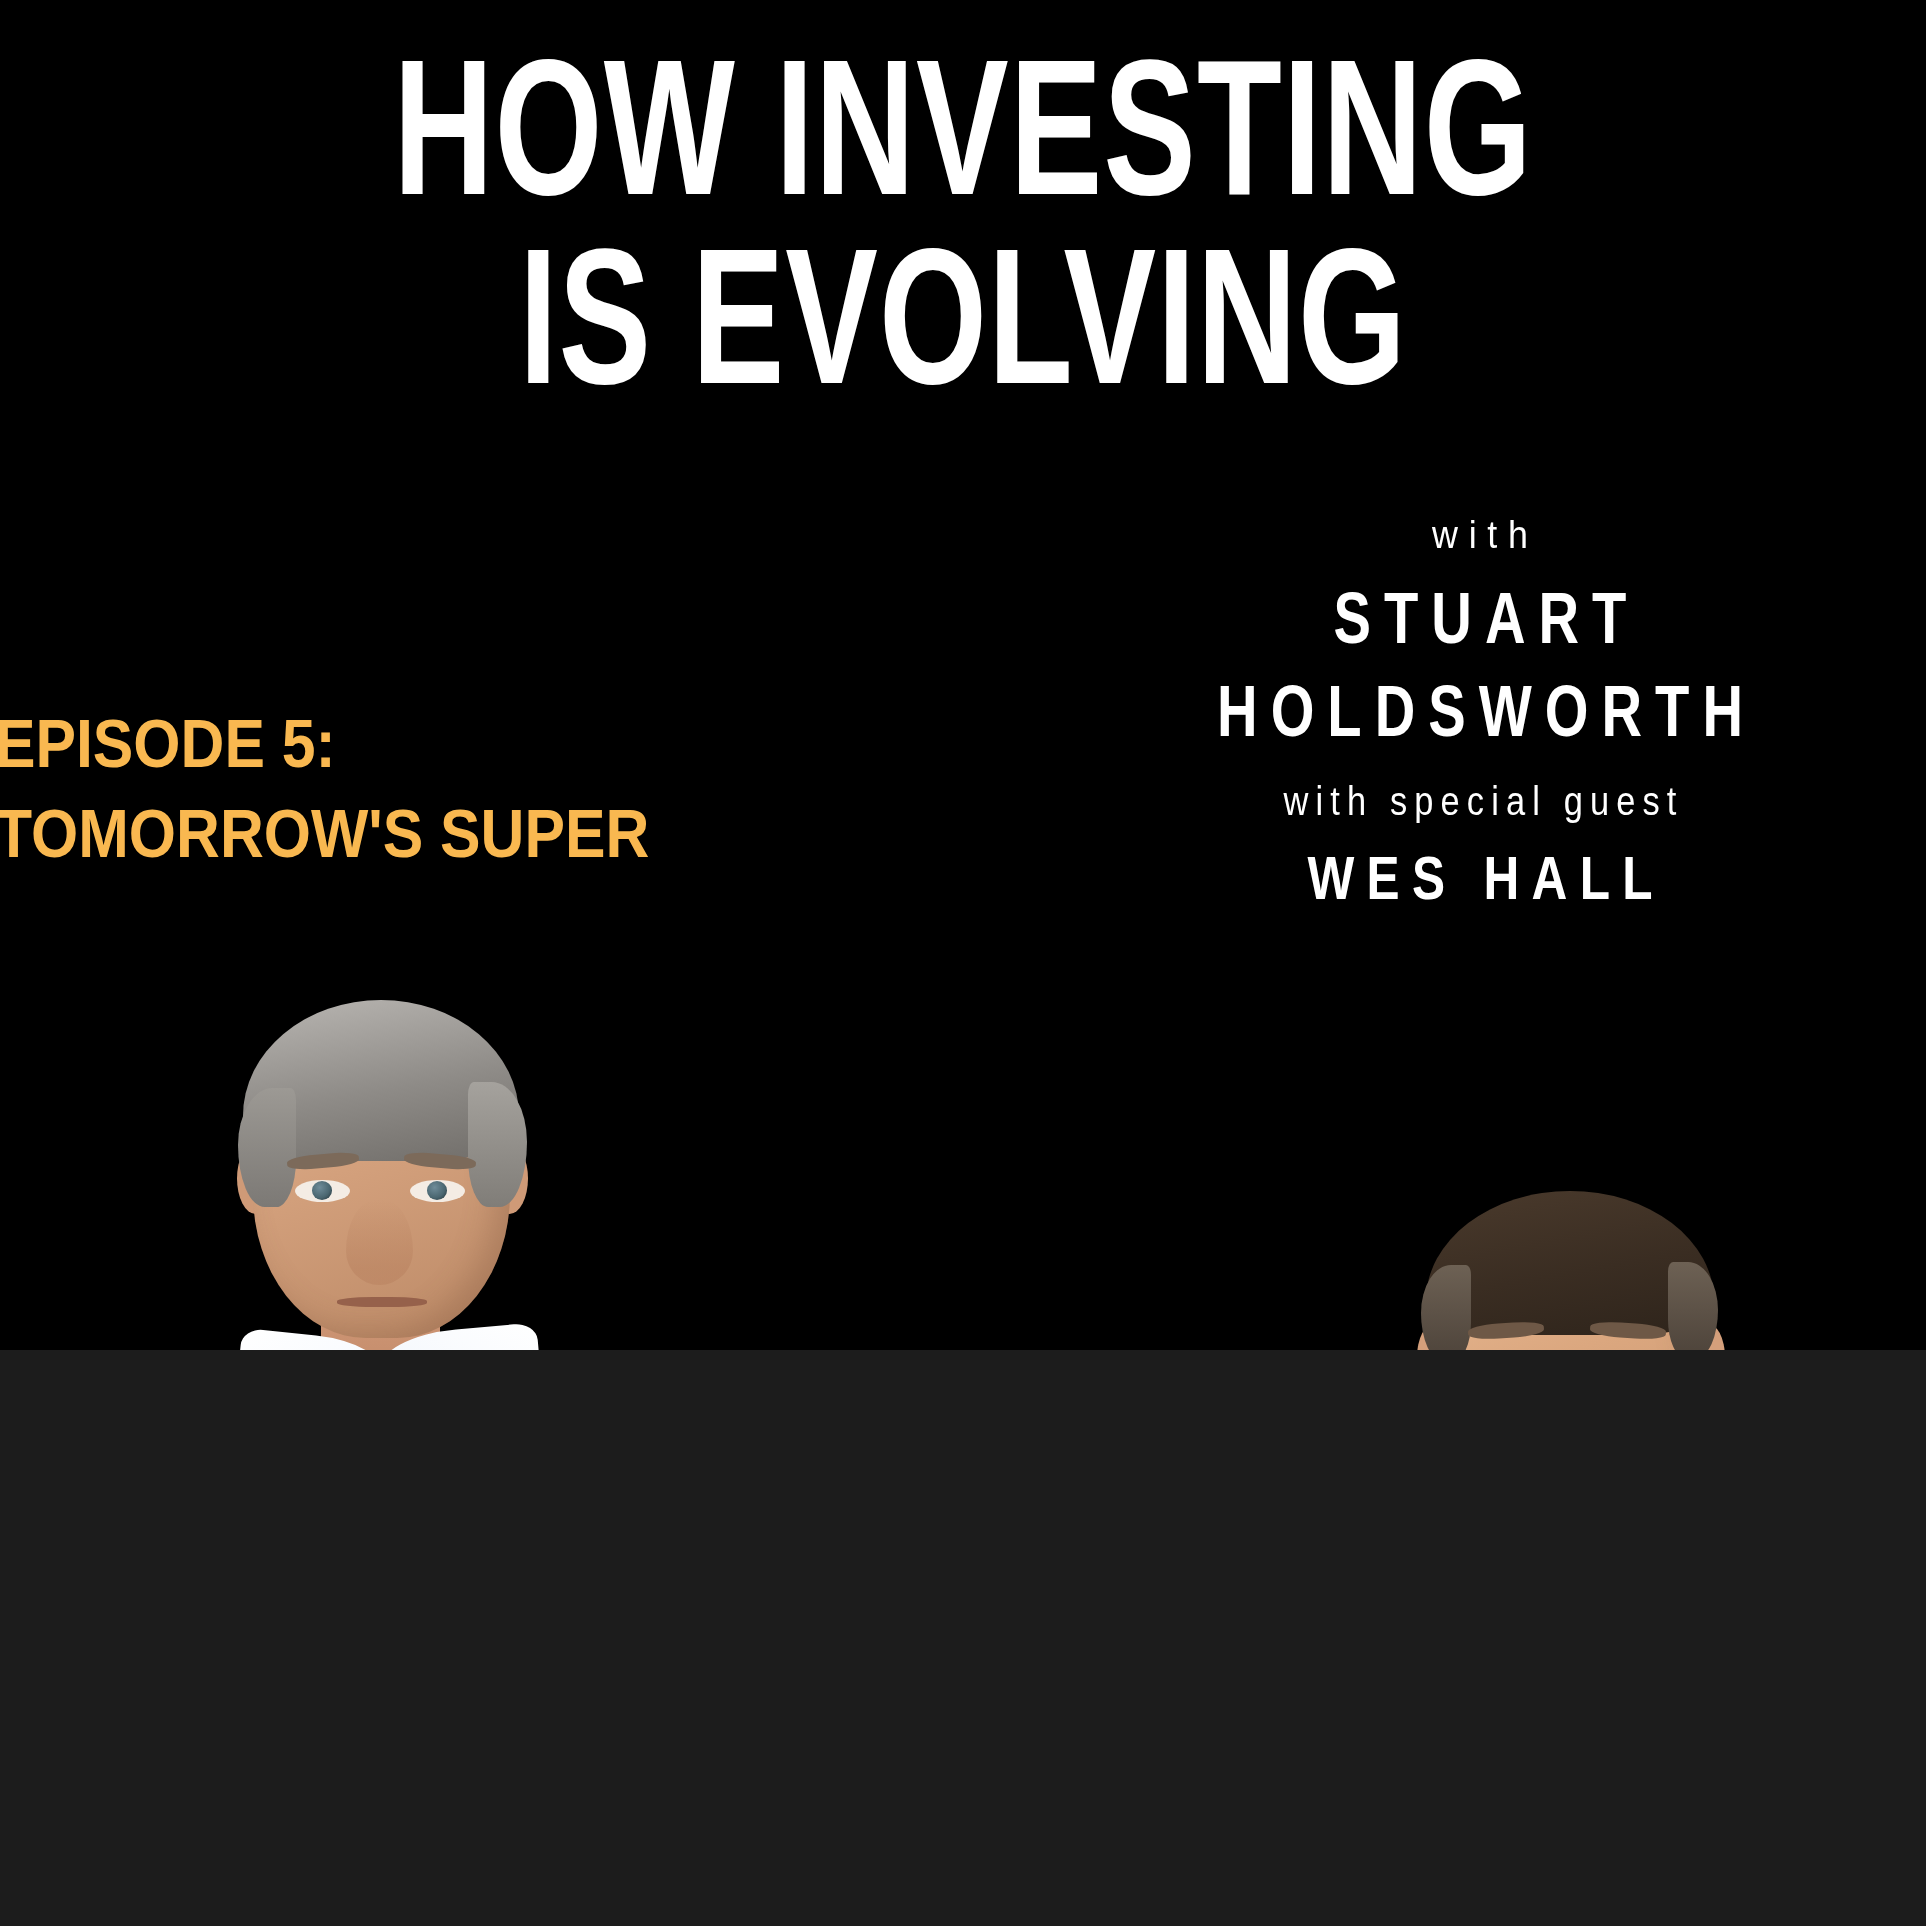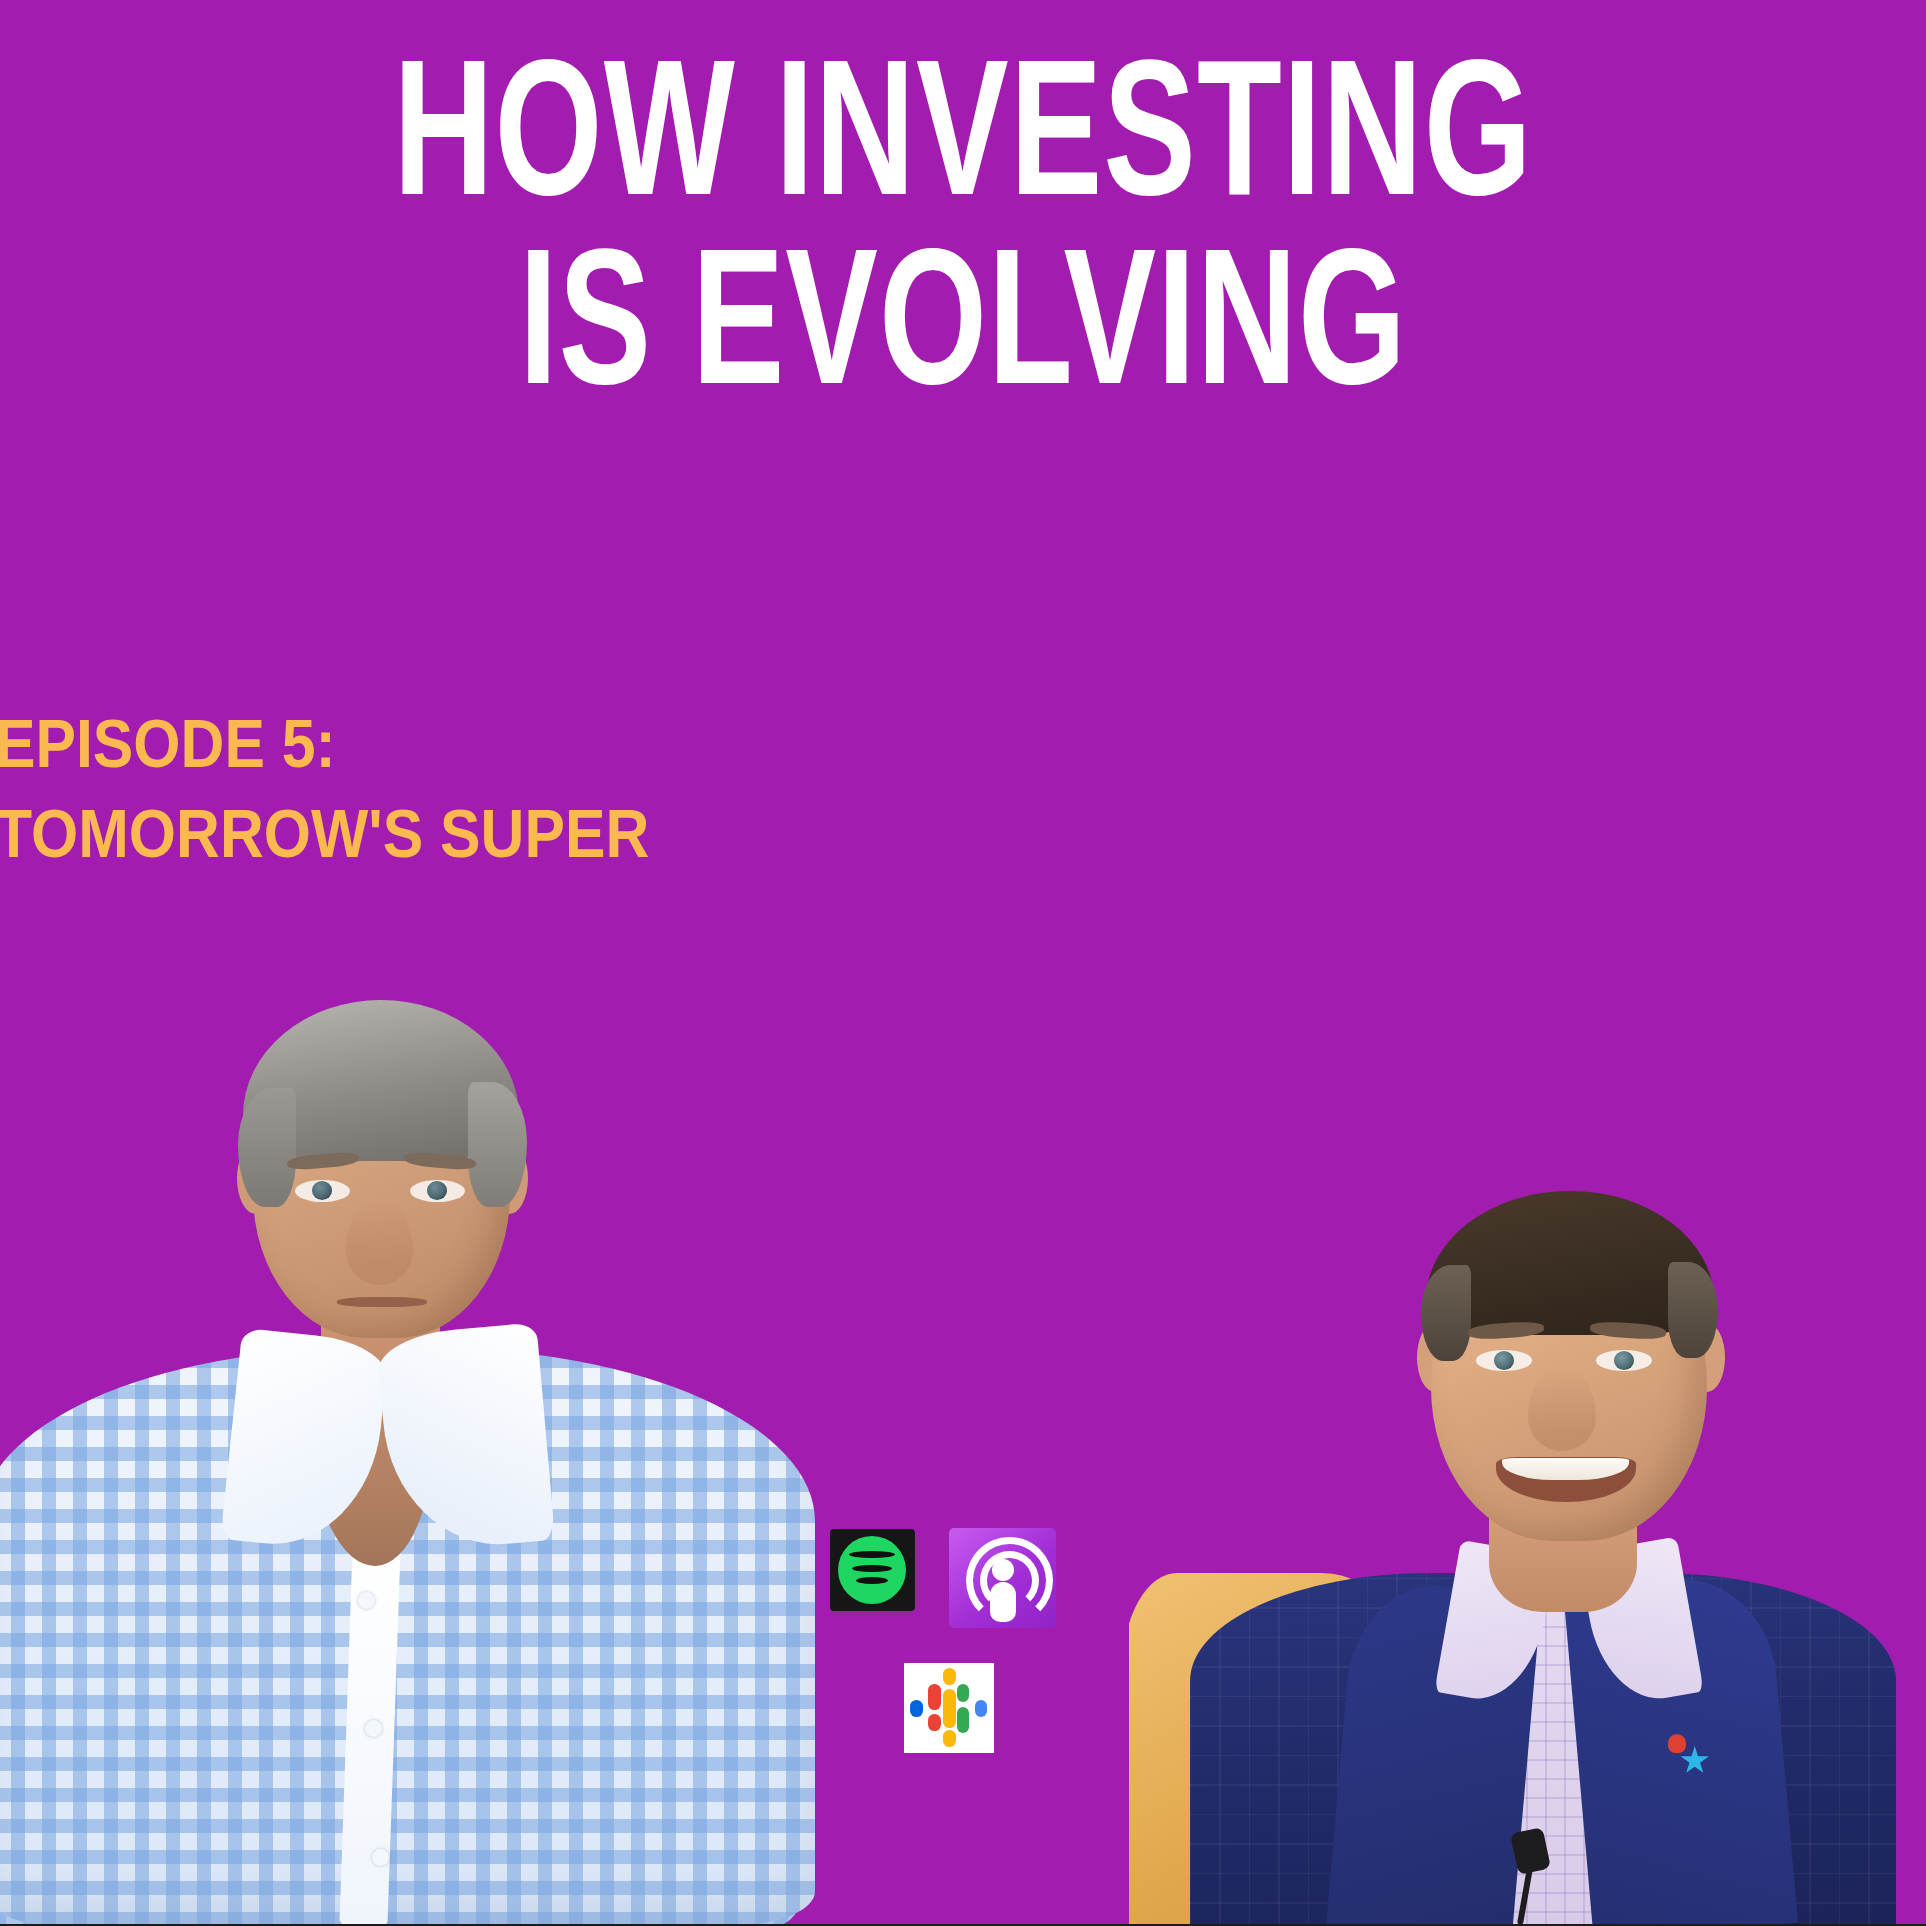--- a/index.html
+++ b/index.html
@@ -3,22 +3,22 @@
 <meta charset="utf-8">
 <style>
   html, body {
     margin: 0;
     padding: 0;
     background: #1c1c1c;
   }
   #cover {
     position: relative;
     width: 1926px;
-    height: 1924px;
-    background: #a21caf;
+    height: 1350px;
+    background: #000000;
     overflow: hidden;
     font-family: "Liberation Sans", sans-serif;
   }
 
   
   .title-block {
     position: absolute;
     left: 0;
     top: 39px;
     width: 1926px;
@@ -652,20 +652,27 @@
   <div class="title-block">
     <span class="title-line title-line-1">HOW INVESTING</span>
     <span class="title-line title-line-2">IS EVOLVING</span>
   </div>
 
   <div class="episode-block">
     <span class="episode-line episode-line-1">EPISODE 5:</span>
     <span class="episode-line episode-line-2">TOMORROW'S SUPER</span>
   </div>
 
+  <div class="host-block">
+    <span class="host-with">with</span>
+    <span class="host-first">STUART</span>
+    <span class="host-last">HOLDSWORTH</span>
+    <span class="guest-intro">with special guest</span>
+    <span class="guest-name">WES HALL</span>
+  </div>
 
   <div class="photo-left">
     <div class="sl-shoulder-l"></div>
     <div class="sl-shoulder-r"></div>
     <div class="sl-pants"></div>
     <div class="sl-torso"></div>
     <div class="sl-placket"></div>
     <div class="sl-btn b1"></div>
     <div class="sl-btn b2"></div>
     <div class="sl-btn b3"></div>

